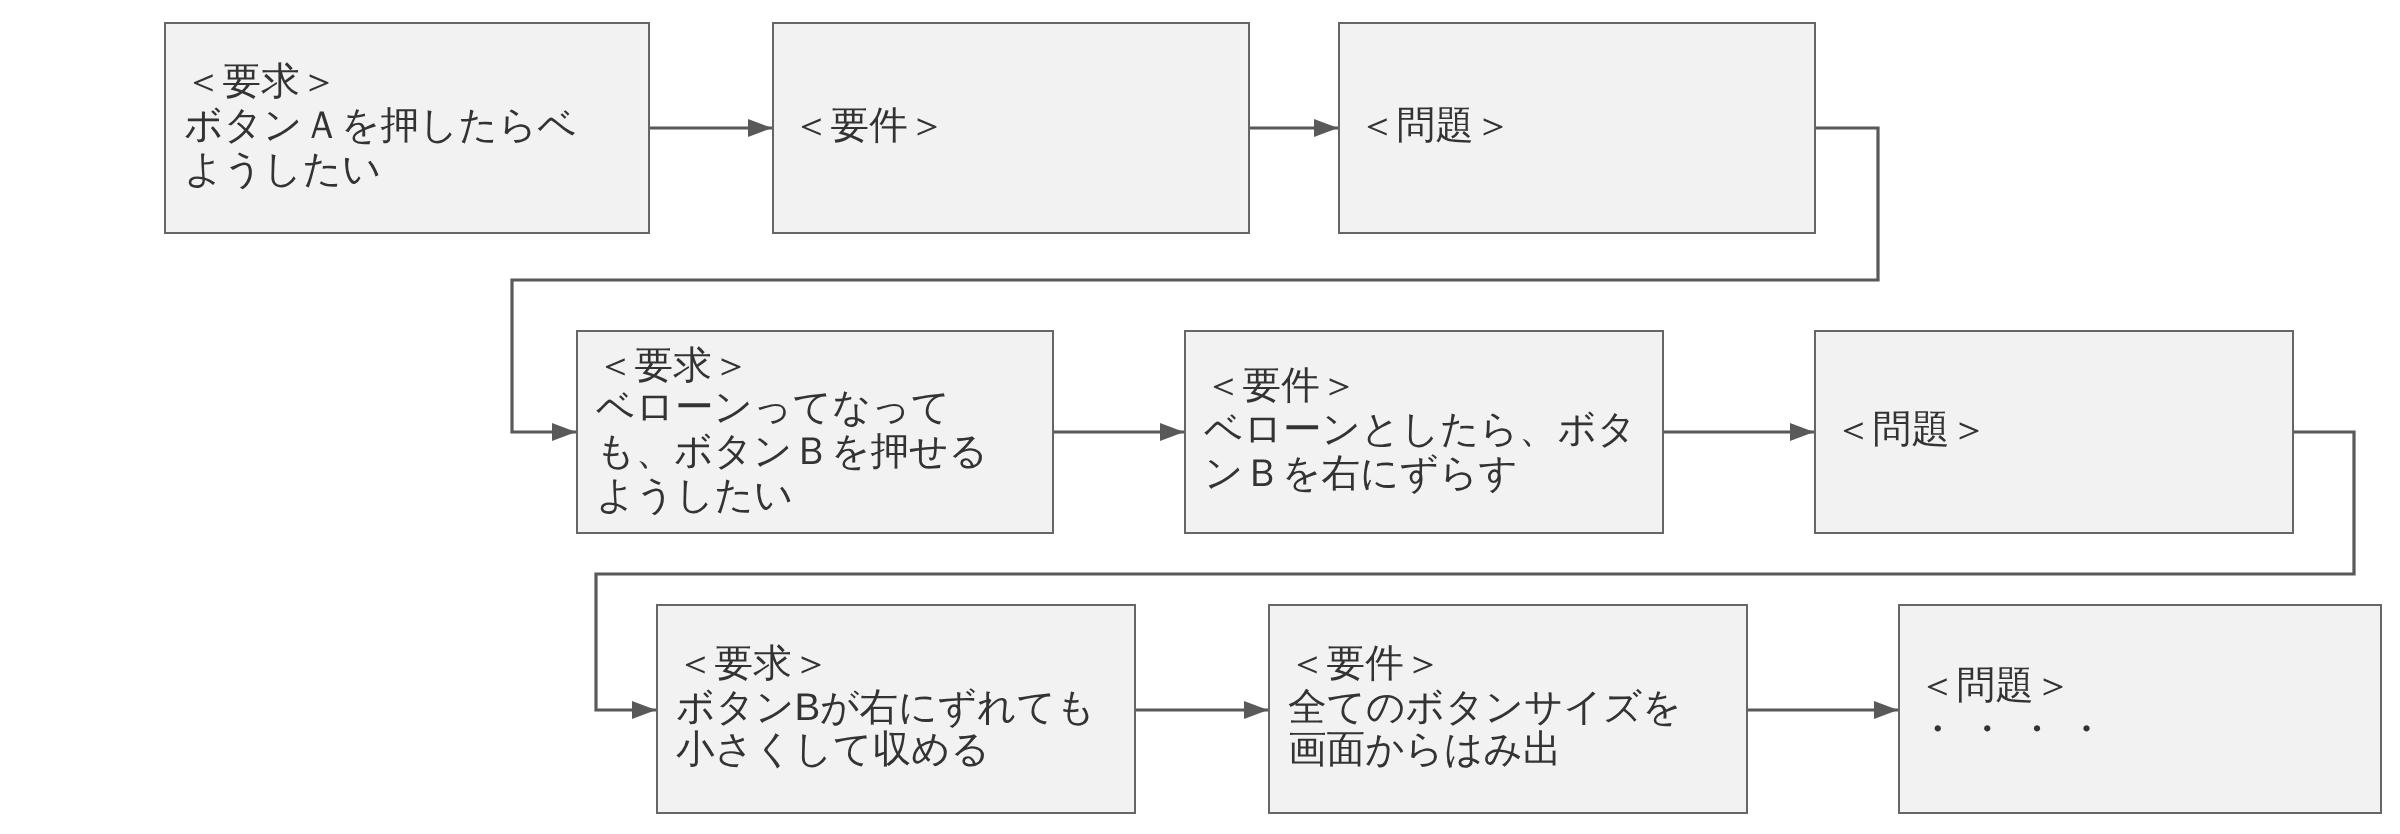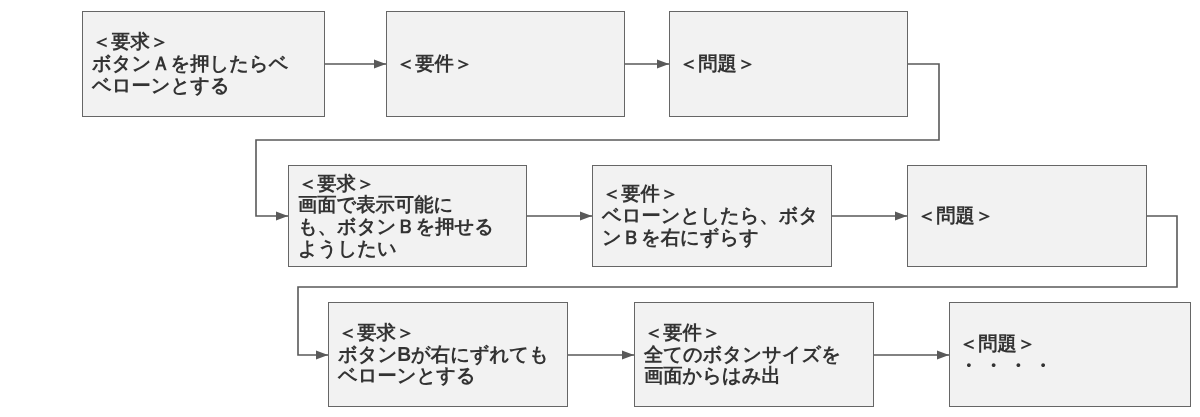--- a/index.html
+++ b/index.html
@@ -7,21 +7,20 @@
     padding: 0;
     background: #ffffff;
   }
   .canvas {
     position: relative;
     width: 1200px;
     height: 417px;
     background: var(--background, #ffffff);
     font-family: "Liberation Sans", "DejaVu Sans", sans-serif;
     overflow: hidden;
-    font-weight: bold;
   }
   .wires {
     position: absolute;
     left: 0;
     top: 0;
     width: 1200px;
     height: 417px;
     pointer-events: none;
   }
   .wires polyline {
@@ -75,52 +74,52 @@
     <polyline points="527,216 592,216" marker-end="url(#arw)"></polyline>
     <polyline points="832,216 907,216" marker-end="url(#arw)"></polyline>
     <polyline points="1147,216 1177,216 1177,287 298,287 298,355 328,355" marker-end="url(#arw)"></polyline>
     <polyline points="568,355 634,355" marker-end="url(#arw)"></polyline>
     <polyline points="874,355 949,355" marker-end="url(#arw)"></polyline>
   </svg>
 
   <div class="box" style="left:82px; top:11px; width:243px; height:106px;">
     <div class="title">＜要求＞</div>
     <div class="body">ボタンＡを押したらベ
-ベローンとする</div>
+ようしたい</div>
   </div>
 
   <div class="box" style="left:386px; top:11px; width:239px; height:106px;">
     <div class="title">＜要件＞</div>
   </div>
 
   <div class="box" style="left:669px; top:11px; width:239px; height:106px;">
     <div class="title">＜問題＞</div>
   </div>
 
   <div class="box" style="left:288px; top:165px; width:239px; height:102px;">
     <div class="title">＜要求＞</div>
-    <div class="body">画面で表示可能に
+    <div class="body">ベローンってなって
 も、ボタンＢを押せる
 ようしたい</div>
   </div>
 
   <div class="box" style="left:592px; top:165px; width:240px; height:102px;">
     <div class="title">＜要件＞</div>
     <div class="body">ベローンとしたら、ボタ
 ンＢを右にずらす</div>
   </div>
 
   <div class="box" style="left:907px; top:165px; width:240px; height:102px;">
     <div class="title">＜問題＞</div>
   </div>
 
   <div class="box" style="left:328px; top:302px; width:240px; height:105px;">
     <div class="title">＜要求＞</div>
     <div class="body">ボタンBが右にずれても
-ベローンとする</div>
+小さくして収める</div>
   </div>
 
   <div class="box" style="left:634px; top:302px; width:240px; height:105px;">
     <div class="title">＜要件＞</div>
     <div class="body">全てのボタンサイズを
 画面からはみ出</div>
   </div>
 
   <div class="box" style="left:949px; top:302px; width:242px; height:105px;">
     <div class="title">＜問題＞</div>

